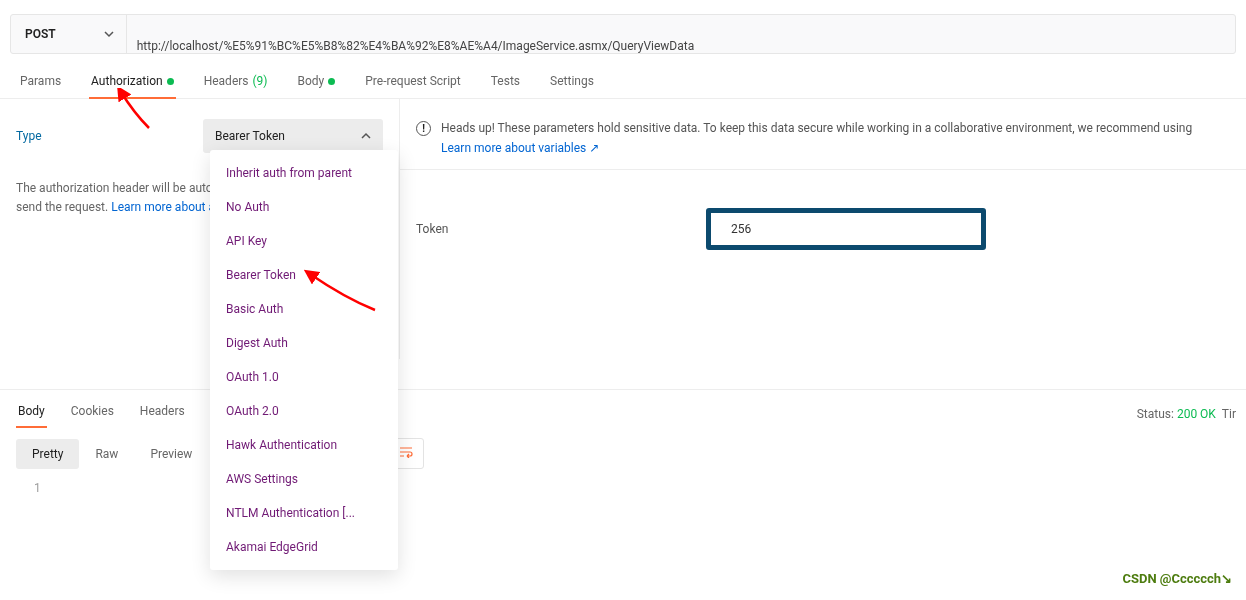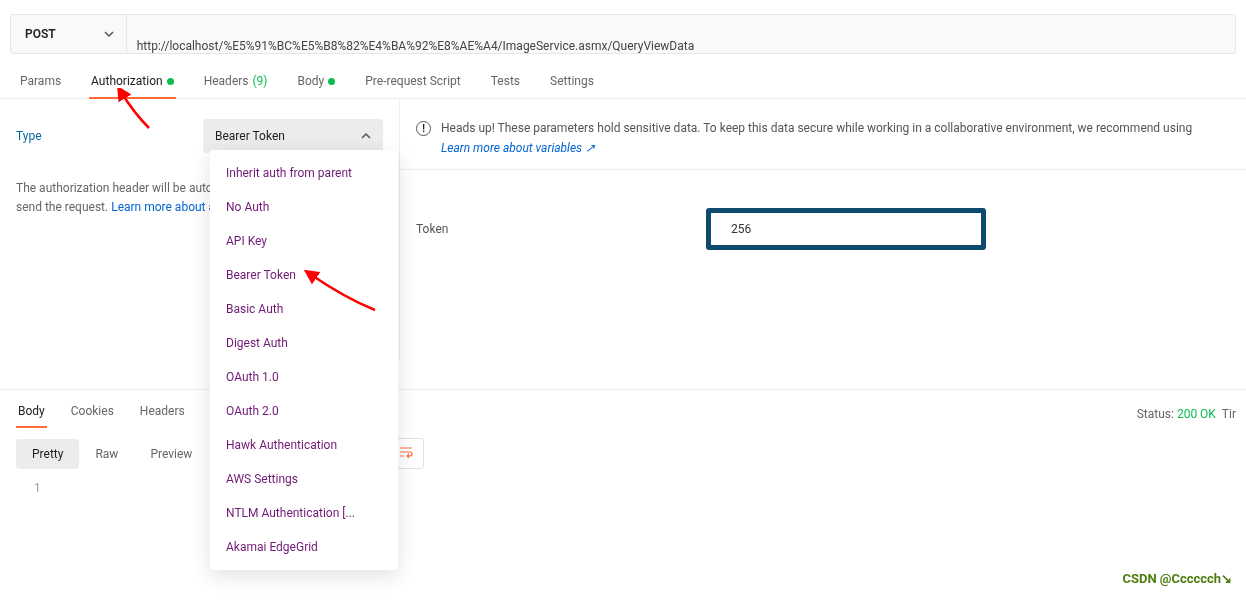--- a/index.html
+++ b/index.html
@@ -24,21 +24,21 @@
 .desc { margin-top: 26px; font-size: 12px; color: #666; line-height: 1.6; }
 .desc a { color: #0265d2; text-decoration: none; }
 
 .dropdown { position: absolute; top: 150px; left: 210px; width: 188px; background: #fff; border-radius: 3px; box-shadow: 0 6px 20px rgba(0,0,0,0.12); padding: 6px 0; z-index: 100; }
 .dropdown-item { padding: 10px 16px; font-size: 12px; color: #701a75; cursor: pointer; }
 
 .right-col { flex: 1; padding: 16px 0 0 0; }
 .alert { display: flex; align-items: flex-start; gap: 10px; padding: 4px 16px 12px 16px; border-bottom: 1px solid #ededed; }
 .alert-icon { width: 15px; height: 15px; border: 1.5px solid #555; border-radius: 50%; display: flex; align-items: center; justify-content: center; font-size: 10px; font-weight: bold; flex-shrink: 0; margin-top: 2px; }
 .alert-text { font-size: 12px; color: #555; line-height: 1.5; }
-.alert-link { color: #0265d2; text-decoration: none; display: inline-flex; align-items: center; gap: 3px; margin-top: 2px; font-style: italic; }
+.alert-link { color: #0265d2; text-decoration: none; display: inline-flex; align-items: center; gap: 3px; margin-top: 2px; }
 
 .token-row { display: flex; align-items: center; padding: 38px 16px 0 16px; }
 .token-label { width: 290px; font-size: 12px; color: #555; }
 .token-input { width: 280px; border: 5px solid #0c4a6e; border-radius: 3px; padding: 9px 20px; font-size: 12px; color: #333; }
 
 .response-section { border-top: 1px solid #ededed; margin-top: 30px; }
 .resp-header { display: flex; align-items: center; justify-content: space-between; padding: 10px 10px 0 16px; }
 .resp-tabs { display: flex; gap: 22px; }
 .resp-tab { padding: 4px 2px 10px 2px; font-size: 12px; color: #666; cursor: pointer; position: relative; }
 .resp-tab.active { color: #212121; }

